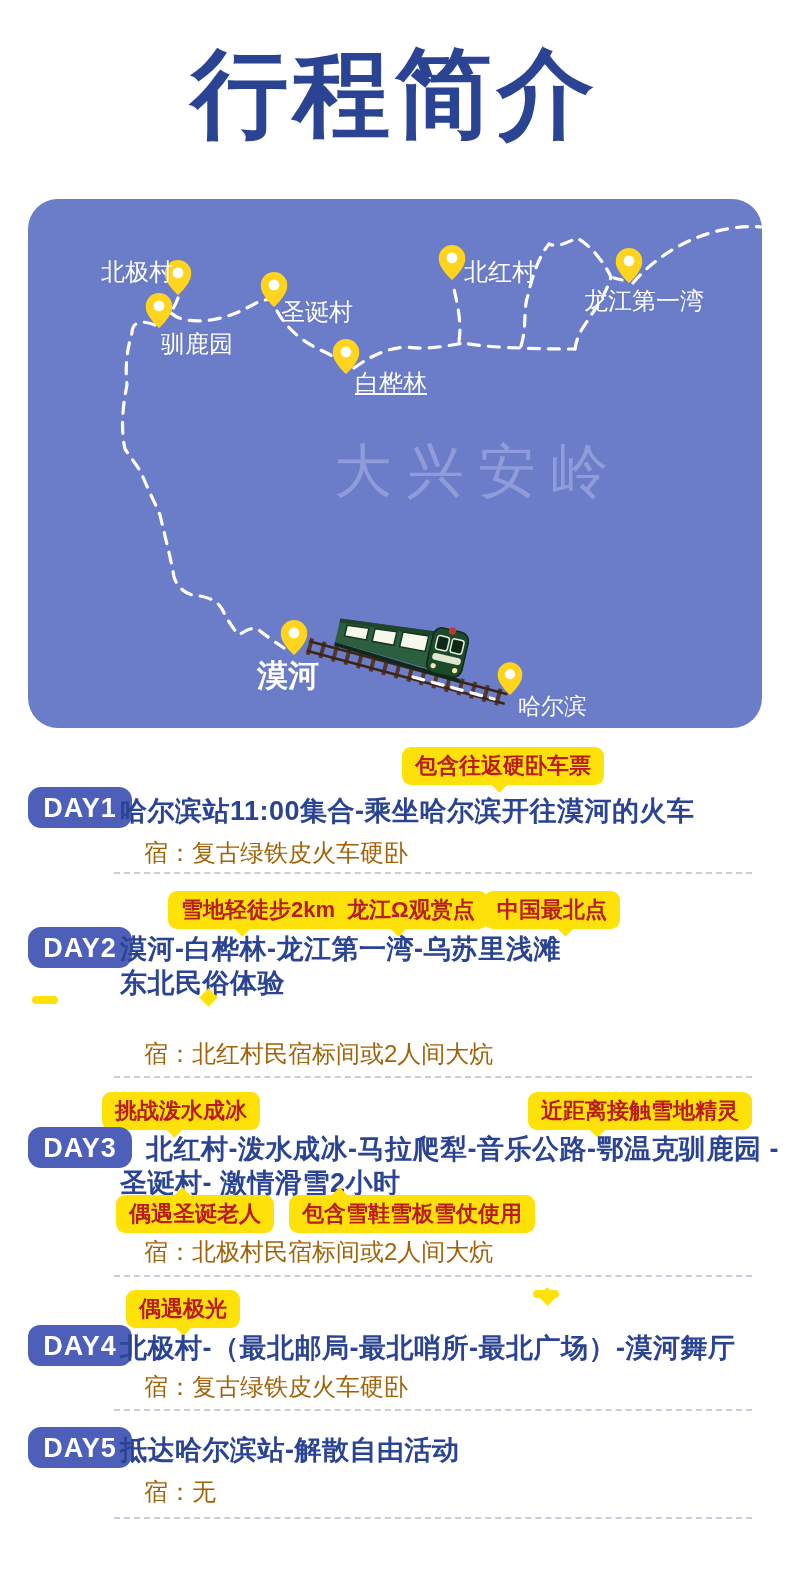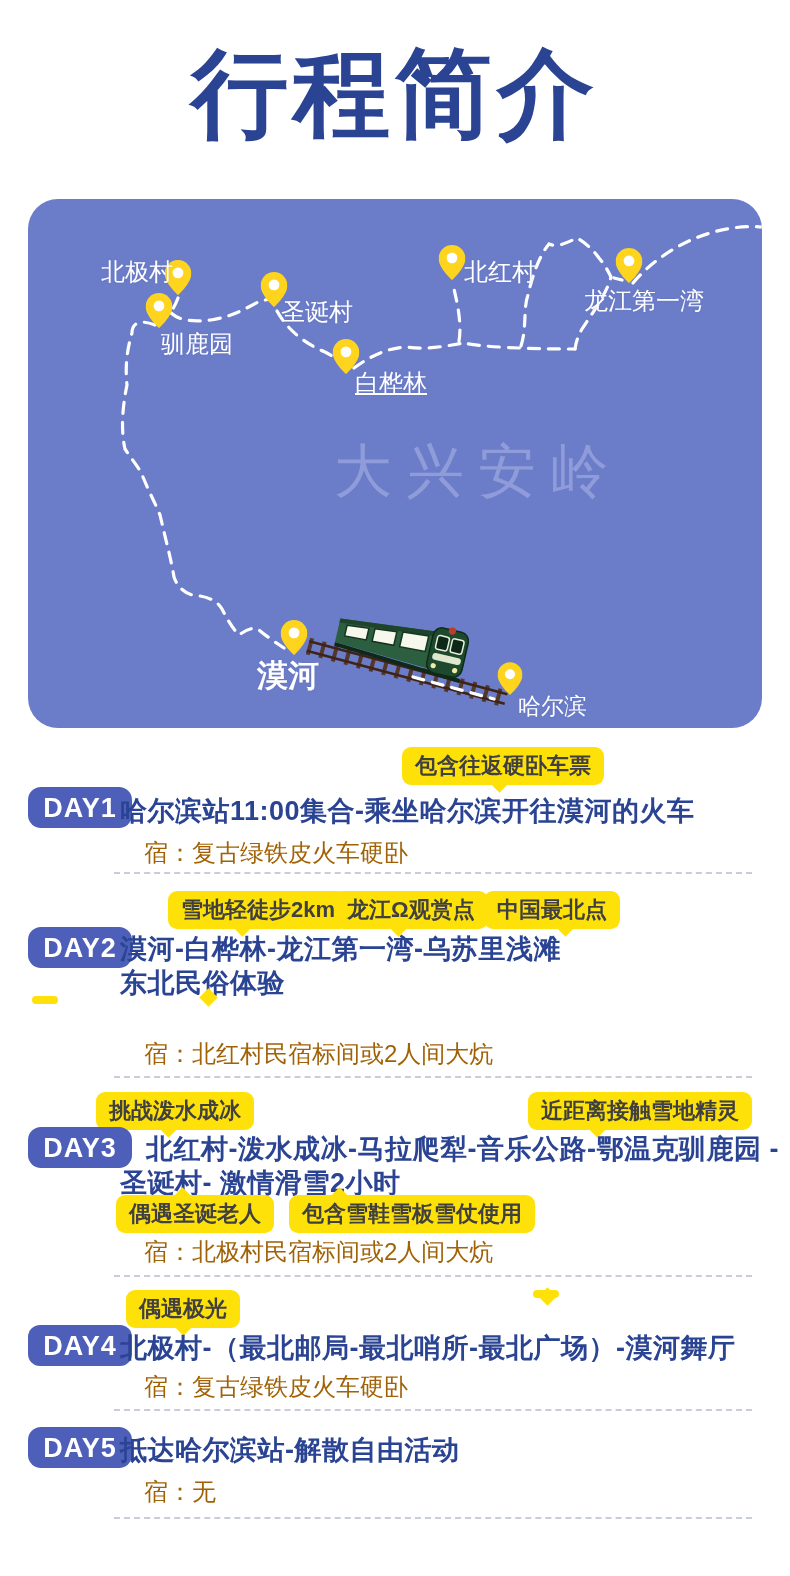--- a/index.html
+++ b/index.html
@@ -34,21 +34,21 @@
   .chip{
     left:28px;width:104px;height:41px;background:#4D5FB9;border-radius:13px;
     color:#ffffff;font-size:27px;font-weight:800;text-align:center;line-height:42px;
     letter-spacing:1px;
   }
   .dtitle{color:#2A4493;font-size:27px;font-weight:800;white-space:nowrap;letter-spacing:.5px;}
   .stay{color:#a16207;font-size:24px;font-weight:500;white-space:nowrap;margin-left:24px;}
   .divider{width:638px;left:114px;border-top:2px dashed #C9CCD9;height:0;}
 
   .ybadge{
-    background:#FFE10A;border-radius:9px;color:#404040;
+    background:#FFE10A;border-radius:9px;color:#b91c1c;
     font-size:22px;font-weight:800;padding:4px 13px;white-space:nowrap;
   }
   .ybadge .tail{position:absolute;width:13px;height:13px;background:#FFE10A;transform:rotate(45deg);}
   .tail-b{bottom:-5px;}
   .tail-t{top:-5px;}
 </style>
 </head>
 <body>
 
 <div class="abs page-title">行程简介</div>
@@ -145,21 +145,21 @@
 </div>
 <div class="abs chip" style="top:927px;">DAY2</div>
 <div class="abs dtitle" style="left:120px;top:931px;">漠河-白桦林-龙江第一湾-乌苏里浅滩</div>
 <div class="abs dtitle" style="left:120px;top:965px;">东北民俗体验</div>
 <div class="abs ybadge" style="left:32px;top:996px;">
   <span class="tail tail-t" style="left:170px;"></span>
 </div>
 <div class="abs stay" style="left:120px;top:1038px;">宿：北红村民宿标间或2人间大炕</div>
 <div class="abs divider" style="top:1076px;"></div>
 
-<div class="abs ybadge" style="left:96px;top:1092px;">
+<div class="abs ybadge" style="left:102px;top:1092px;">
   <span>挑战泼水成冰</span>
   <span class="tail tail-b" style="left:42%;"></span>
 </div>
 <div class="abs ybadge" style="left:528px;top:1092px;">
   <span>近距离接触雪地精灵</span>
   <span class="tail tail-b" style="left:28%;"></span>
 </div>
 <div class="abs chip" style="top:1127px;">DAY3</div>
 <div class="abs dtitle" style="left:120px;top:1131px;margin-left:26px;">北红村-泼水成冰-马拉爬犁-音乐公路-鄂温克驯鹿园 -</div>
 <div class="abs dtitle" style="left:120px;top:1165px;">圣诞村- 激情滑雪2小时</div>

